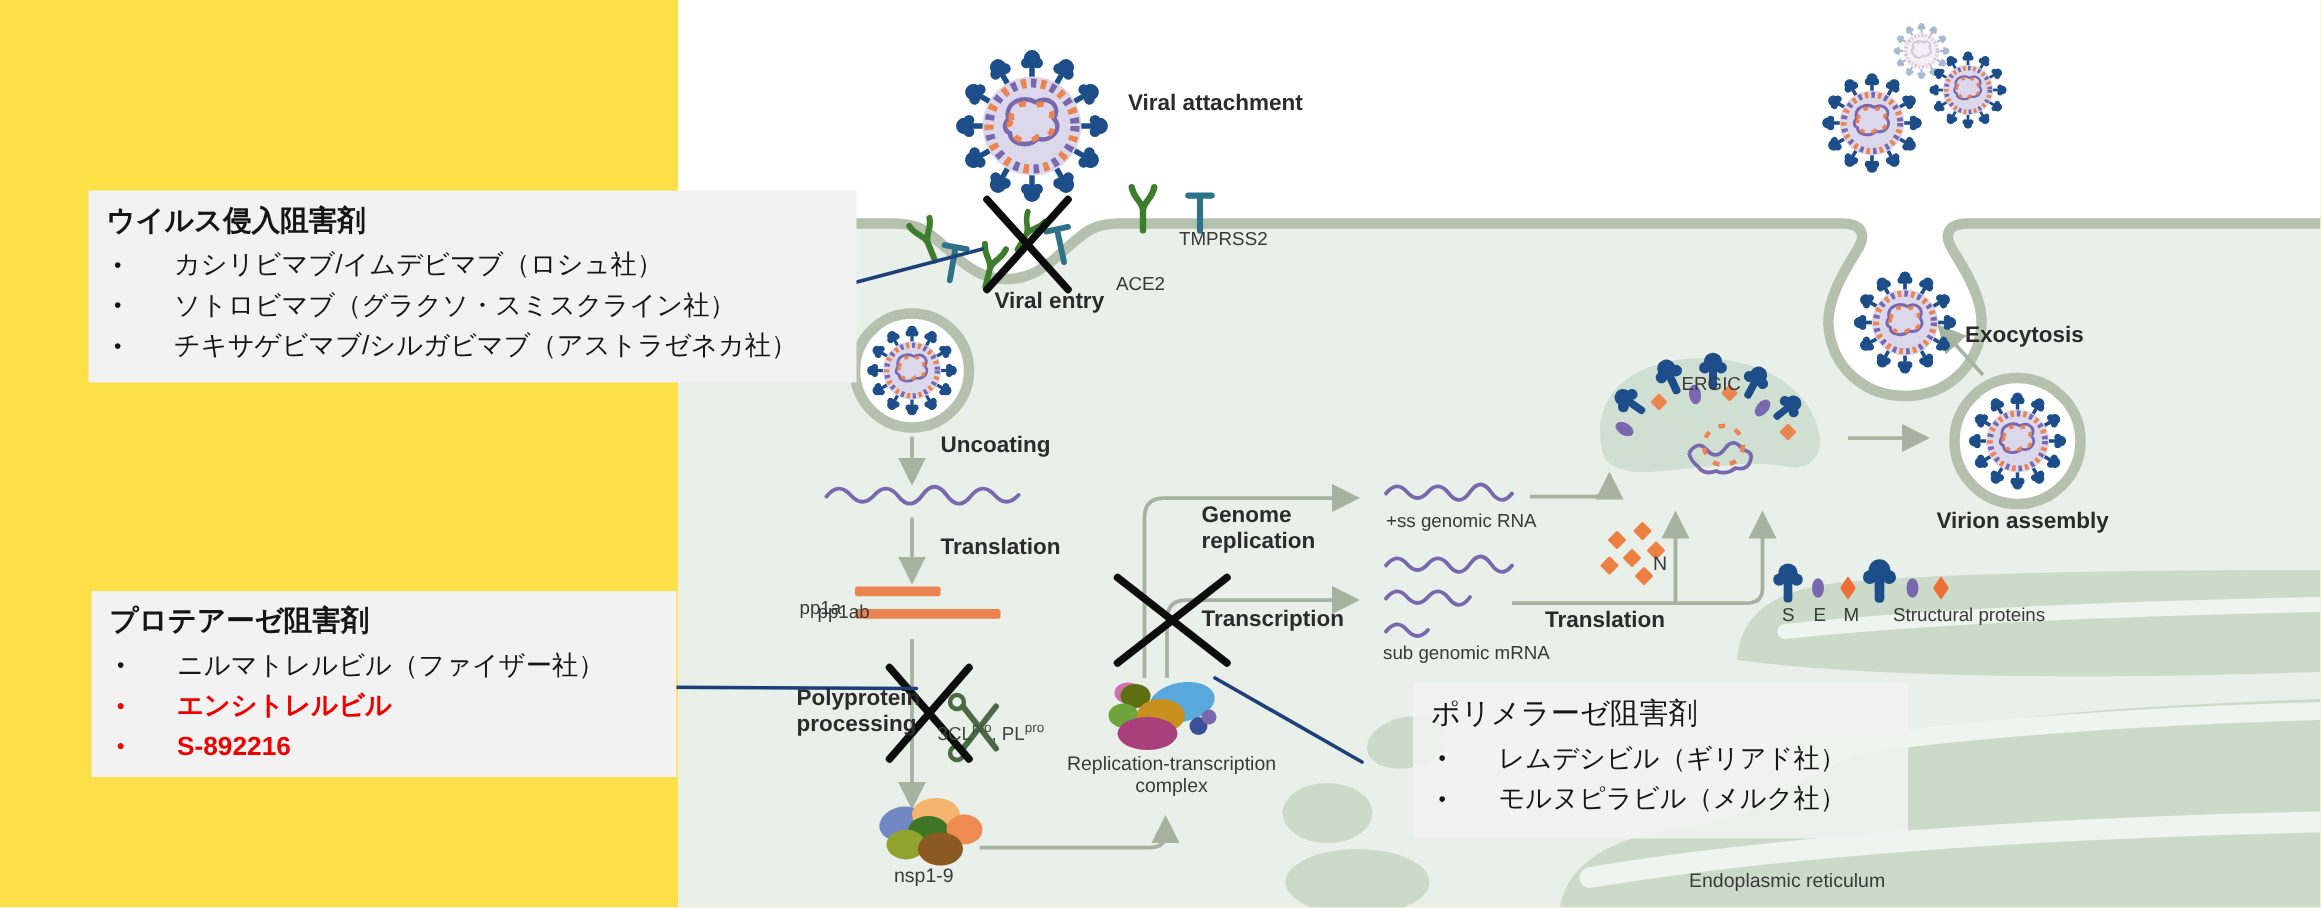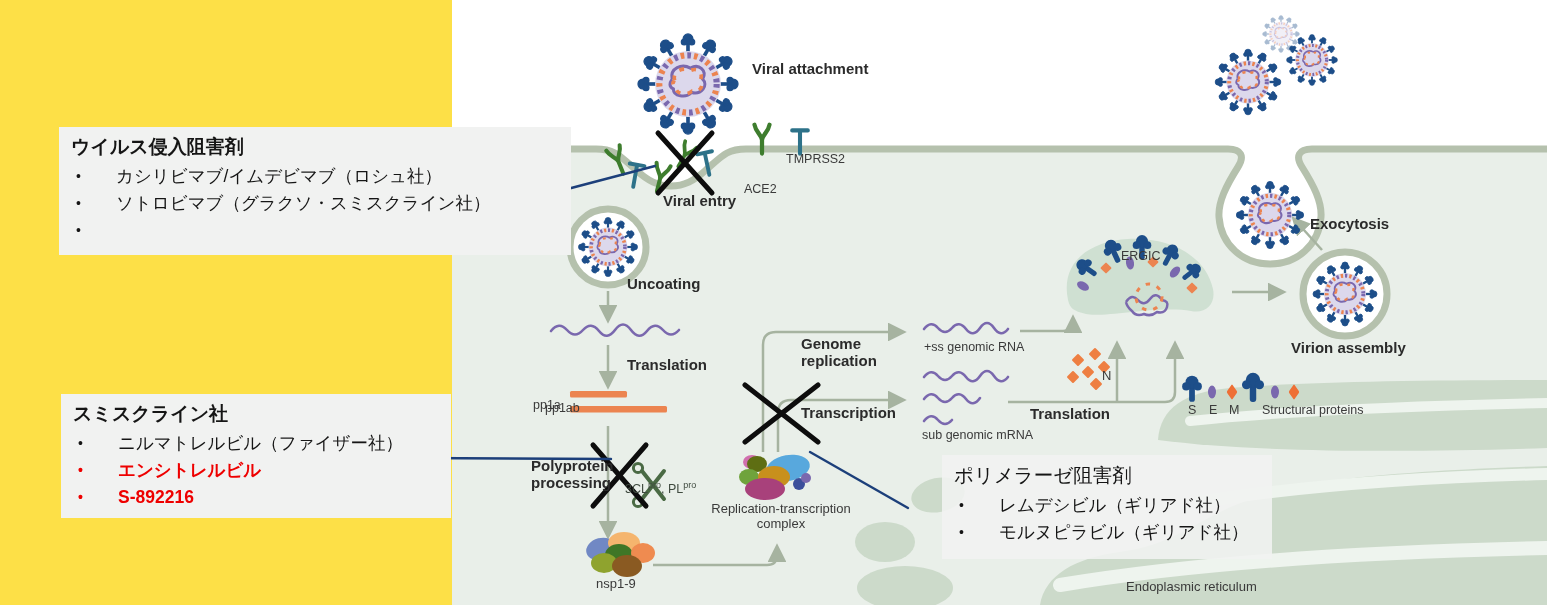--- a/index.html
+++ b/index.html
@@ -225,21 +225,21 @@
     <line x1="413" y1="458" x2="611" y2="459"></line>
     <line x1="810" y1="452" x2="908" y2="508"></line>
   </g>
 </svg>
 
 <div class="lblayer">
   <div class="L B" style="left:752px;top:60px;">Viral attachment</div>
   <div class="L" style="left:744px;top:153px;margin-top:29px;">ACE2</div>
   <div class="L" style="left:786px;top:152px;">TMPRSS2</div>
   <div class="L B" style="left:663px;top:192px;">Viral entry</div>
-  <div class="L B" style="left:627px;top:275px;">Uncoating</div>
+  <div class="L B" style="left:627px;top:288px;">Uncoating</div>
   <div class="L B" style="left:627px;top:356px;">Translation</div>
   <div class="L" style="left:533px;top:386px;margin-top:12px;">pp1a</div>
   <div class="L" style="left:533px;top:401px;padding-left:12px;">pp1ab</div>
   <div class="L B" style="left:531px;top:457px;">
     <div>Polyprotein</div>
     <div>processing</div>
   </div>
   <div class="L" style="left:625px;top:480px;color:#3f4a3f;"><span>3CL</span><sup>pro</sup><span>, PL</span><sup>pro</sup></div>
   <div class="L" style="left:596px;top:577px;font-size:13px;">nsp1-9</div>
   <div class="L ctr" style="left:690px;top:502px;width:182px;font-size:13px;">
@@ -270,25 +270,26 @@
   <div class="row">
     <span class="bullet">•</span>
     <span>カシリビマブ/イムデビマブ（ロシュ社）</span>
   </div>
   <div class="row">
     <span class="bullet">•</span>
     <span>ソトロビマブ（グラクソ・スミスクライン社）</span>
   </div>
   <div class="row">
     <span class="bullet">•</span>
+    <span>チキサゲビマブ/シルガビマブ（アストラゼネカ社）</span>
   </div>
 </div>
 
 <div class="ibox" style="left:25px;top:394px;width:390px;height:124px;">
-  <div class="t">スミスクライン社</div>
+  <div class="t">プロテアーゼ阻害剤</div>
   <div class="row">
     <span class="bullet">•</span>
     <span>ニルマトレルビル（ファイザー社）</span>
   </div>
   <div class="row red">
     <span class="bullet">•</span>
     <span>エンシトレルビル</span>
   </div>
   <div class="row red">
     <span class="bullet">•</span>
@@ -297,17 +298,17 @@
 </div>
 
 <div class="ibox trans" style="left:906px;top:455px;width:330px;height:104px;">
   <div class="t normal">ポリメラーゼ阻害剤</div>
   <div class="row">
     <span class="bullet">•</span>
     <span>レムデシビル（ギリアド社）</span>
   </div>
   <div class="row">
     <span class="bullet">•</span>
-    <span>モルヌピラビル（ギリアド社）</span>
+    <span>モルヌピラビル（メルク社）</span>
   </div>
 </div>
 
 </div>
 
 </body></html>

